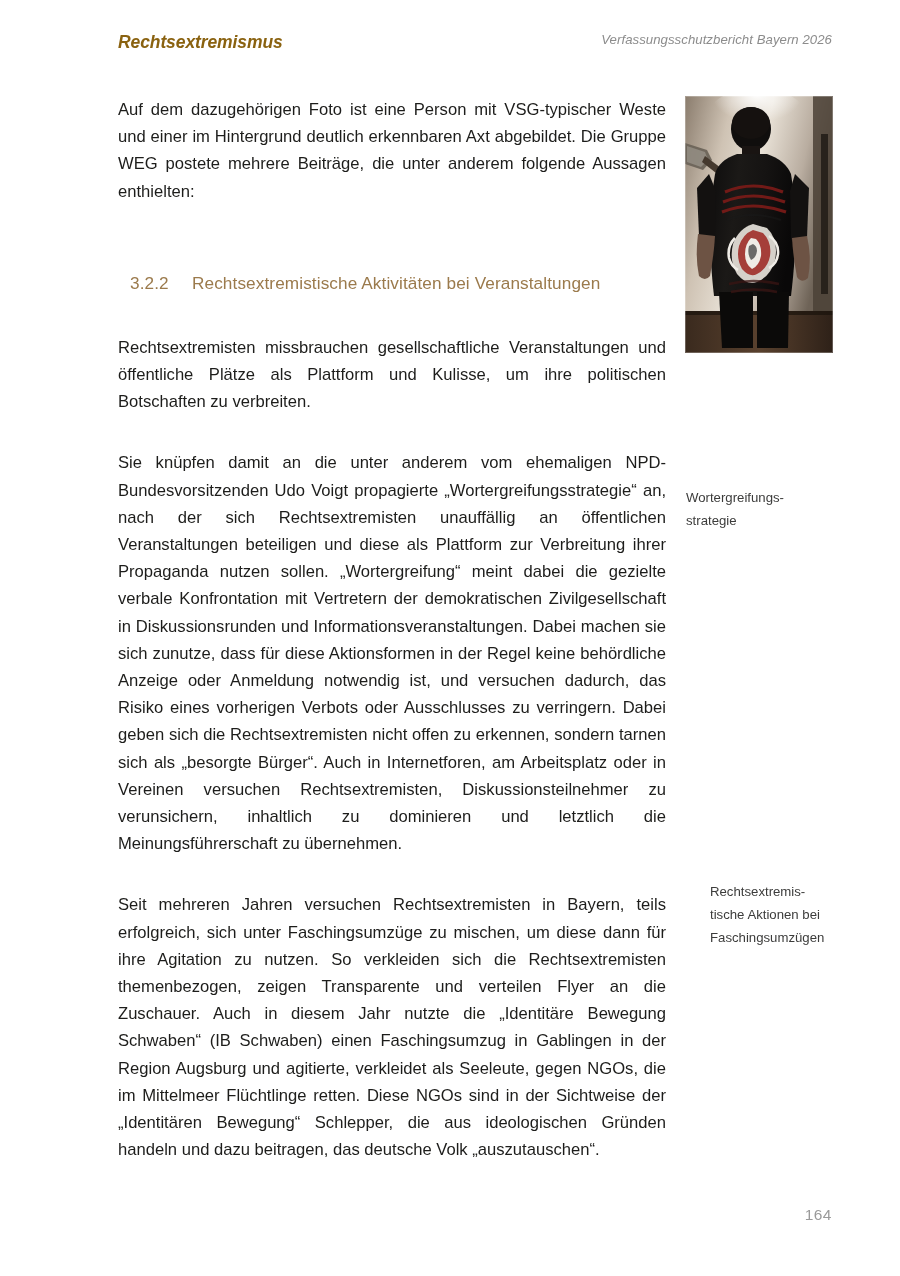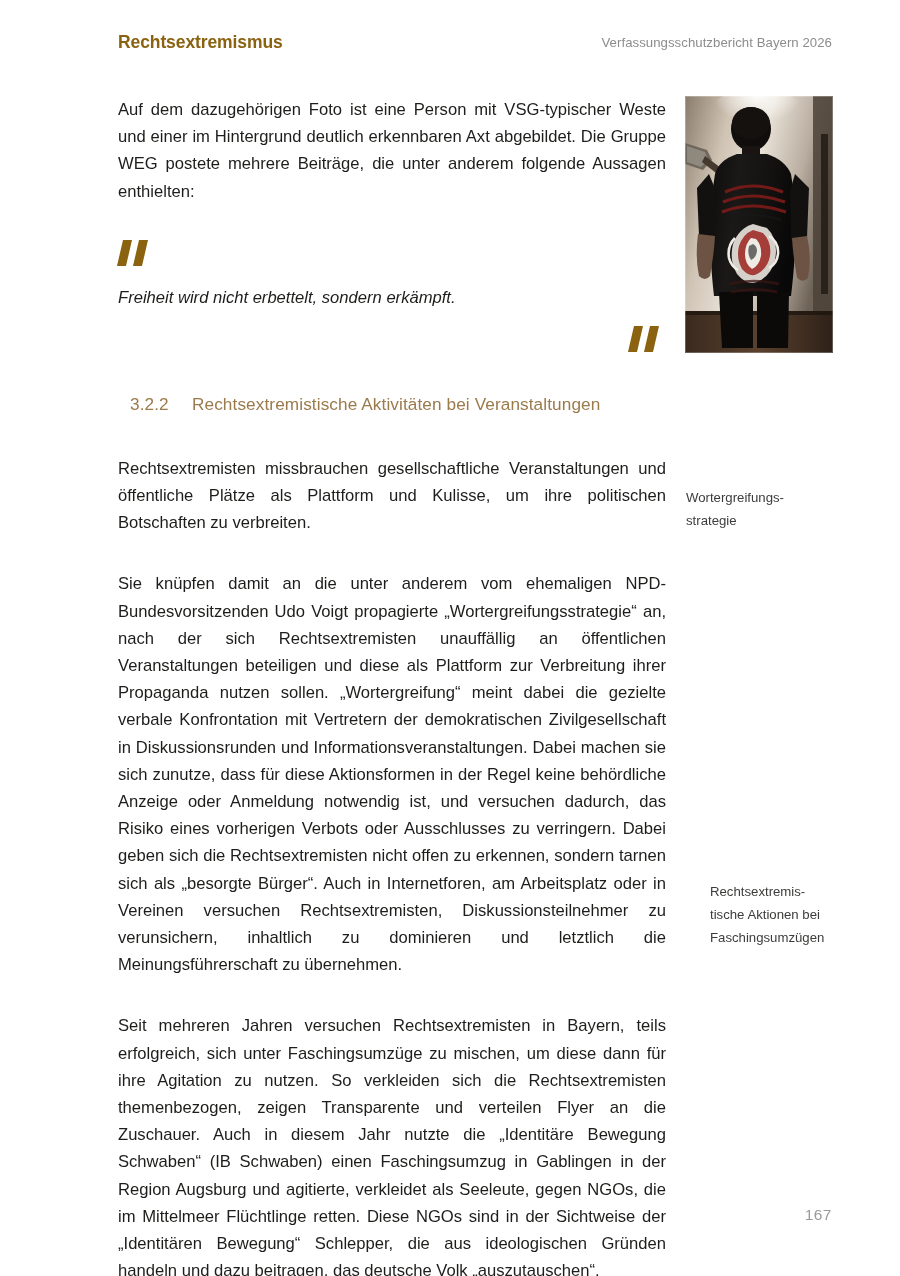--- a/index.html
+++ b/index.html
@@ -18,22 +18,23 @@
     overflow: hidden;
   }
 
   
   .page-header {
     position: absolute;
     left: 118px;
     top: 32px;
     width: 714px;
     display: flex;
-    align-items: center;
+    align-items: flex-start;
     justify-content: space-between;
+    font-style: italic;
   }
   .header-title {
     font-size: 17.5px;
     font-weight: bold;
     color: #8a6210;
     letter-spacing: -0.1px;
   }
   .header-right {
     font-size: 13.2px;
     font-weight: normal;
@@ -243,31 +244,20 @@
 </figure>
 
 <div class="content">
 
   <div class="text-col">
 
     <p class="body">Auf dem dazugehörigen Foto ist eine Person mit VSG-typischer Weste und einer im Hintergrund deutlich erkennbaren Axt abgebildet. Die Gruppe WEG postete mehrere Beiträge, die unter anderem folgende Aussagen enthielten:</p>
 
     <div class="gap-md"></div>
 
-    <div class="quote-block">
-      <span class="quote-mark quote-open">
-        <i></i><i></i>
-      </span>
-      <div class="quote-text">Freiheit wird nicht erbettelt, sondern erkämpft.</div>
-      <div class="quote-close-row">
-        <span class="quote-mark">
-          <i></i><i></i>
-        </span>
-      </div>
-    </div>
 
     <div class="gap-lg"></div>
 
     <h2 class="section">
       <span class="num">3.2.2</span><span>Rechtsextremistische Aktivitäten bei Veranstaltungen</span>
     </h2>
 
     <div class="gap-sm"></div>
 
     <p class="body">Rechtsextremisten missbrauchen gesellschaftliche Veranstaltungen und öffentliche Plätze als Plattform und Kulisse, um ihre politischen Botschaften zu verbreiten.</p>
@@ -287,13 +277,13 @@
   <div>Wortergreifungs-</div>
   <div>strategie</div>
 </div>
 
 <div class="margin-note" id="note-2">
   <div>Rechtsextremis-</div>
   <div>tische Aktionen bei</div>
   <div>Faschingsumzügen</div>
 </div>
 
-<div class="folio">167</div>
+<div class="folio">164</div>
 
 </body></html>

